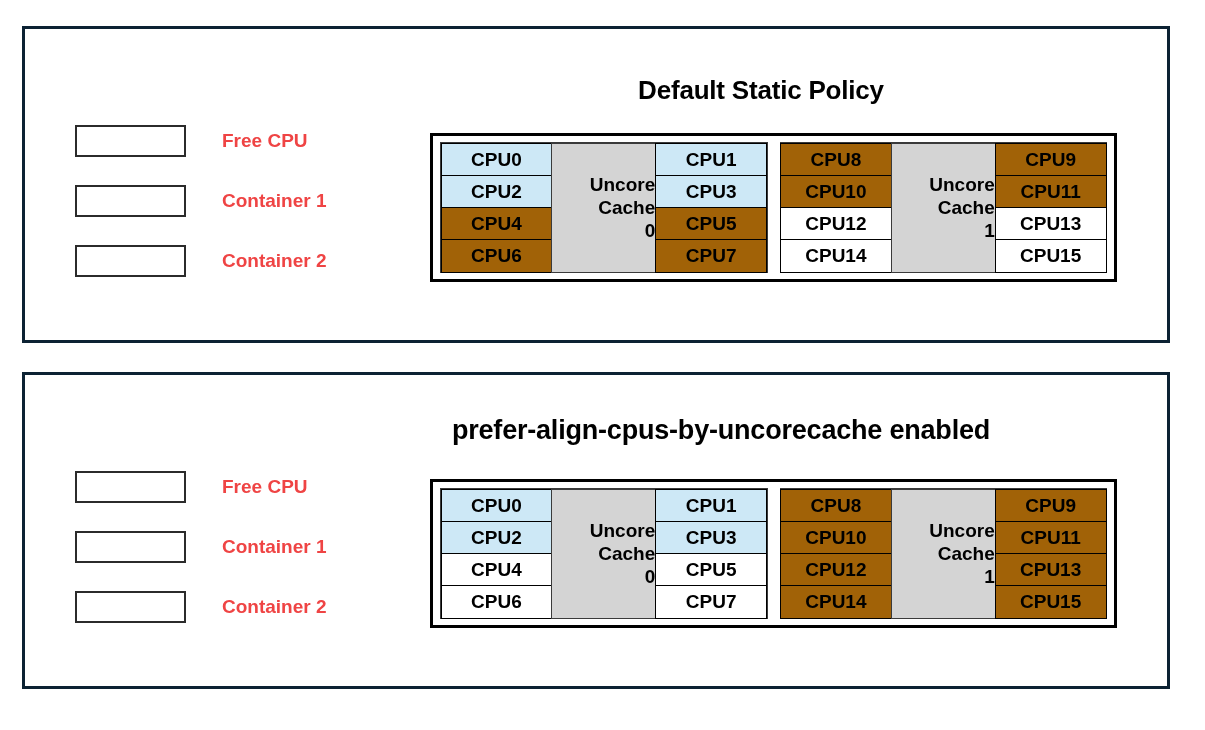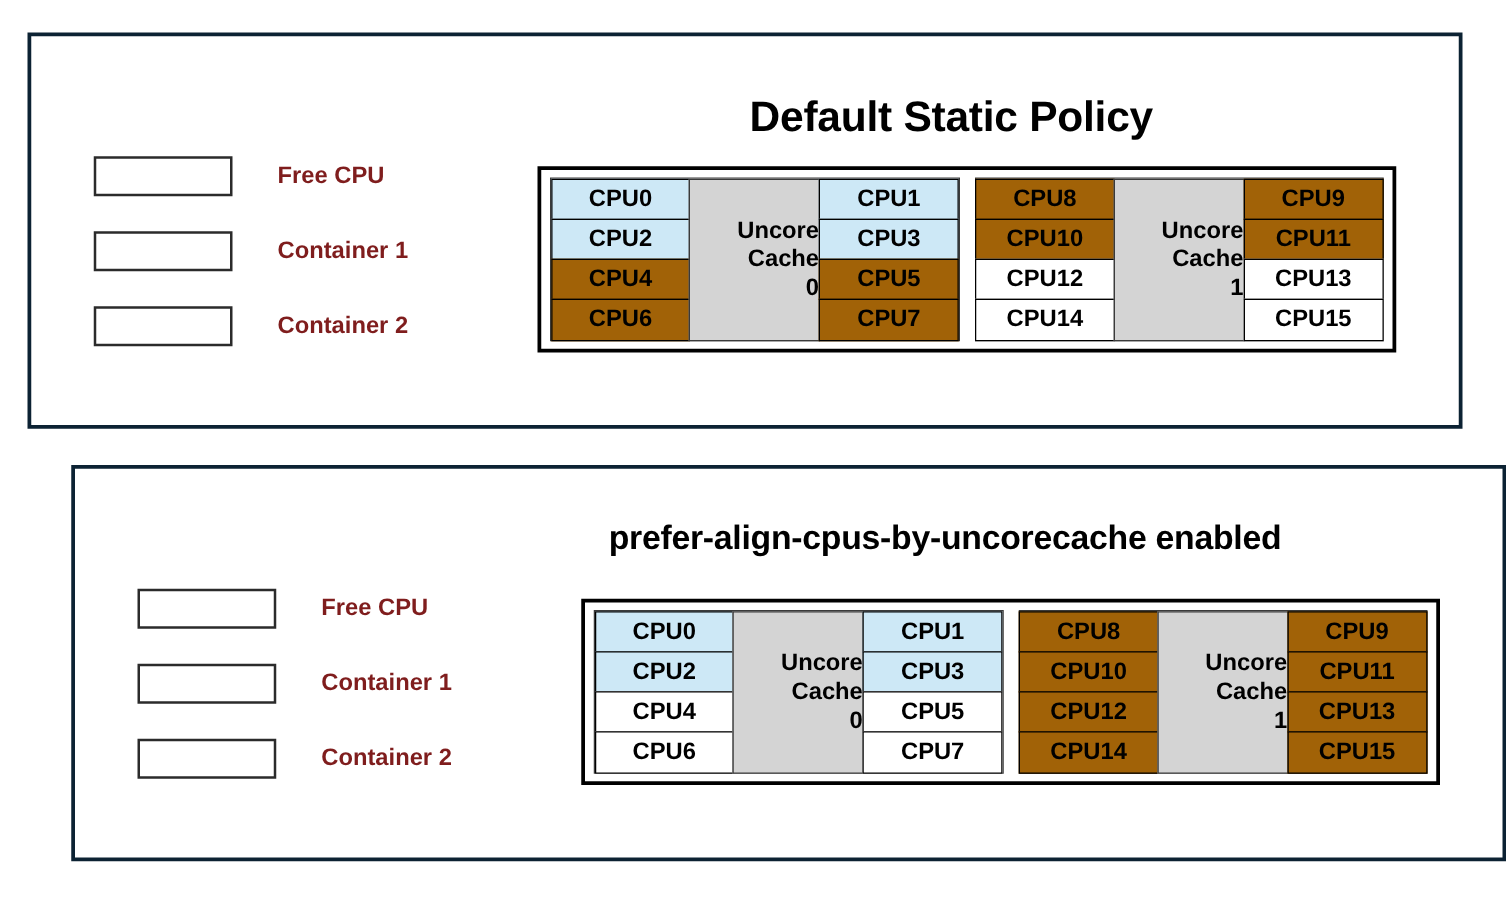--- a/index.html
+++ b/index.html
@@ -17,33 +17,33 @@
     overflow: hidden;
   }
 
   
   .panel {
     position: absolute;
     border: 3px solid #0c2233;
     background: #ffffff;
   }
   #panel-top    { left: 22px; top: 26px;  width: 1148px; height: 317px; }
-  #panel-bottom { left: 22px; top: 372px; width: 1148px; height: 317px; margin-left: 35px; }
+  #panel-bottom { left: 22px; top: 372px; width: 1148px; height: 317px; }
 
   
   .panel-title {
     position: absolute;
     left: 0;
     right: 0;
     text-align: center;
     font-weight: bold;
     color: #000000;
     letter-spacing: -0.2px;
   }
-  #panel-top .panel-title    { top: 46px; font-size: 34px; padding-left: 330px; }
+  #panel-top .panel-title    { top: 46px; font-size: 26px; padding-left: 330px; }
   #panel-bottom .panel-title { top: 40px; font-size: 27px; padding-left: 250px; }
 
   
   .legend {
     position: absolute;
     left: 50px;
     top: 82px;
     width: 300px;
   }
   .legend-row {
@@ -54,21 +54,21 @@
   .legend-swatch {
     width: 111px;
     height: 32px;
     border: 2px solid #2b2b2b;
     flex: 0 0 auto;
   }
   .legend-label {
     margin-left: 36px;
     font-size: 19px;
     font-weight: bold;
-    color: #7f1d1d;
+    color: #ef4444;
     white-space: nowrap;
   }
 
   
   .diagram {
     position: absolute;
     left: 405px;
     top: 104px;
     width: 687px;
     height: 149px;

